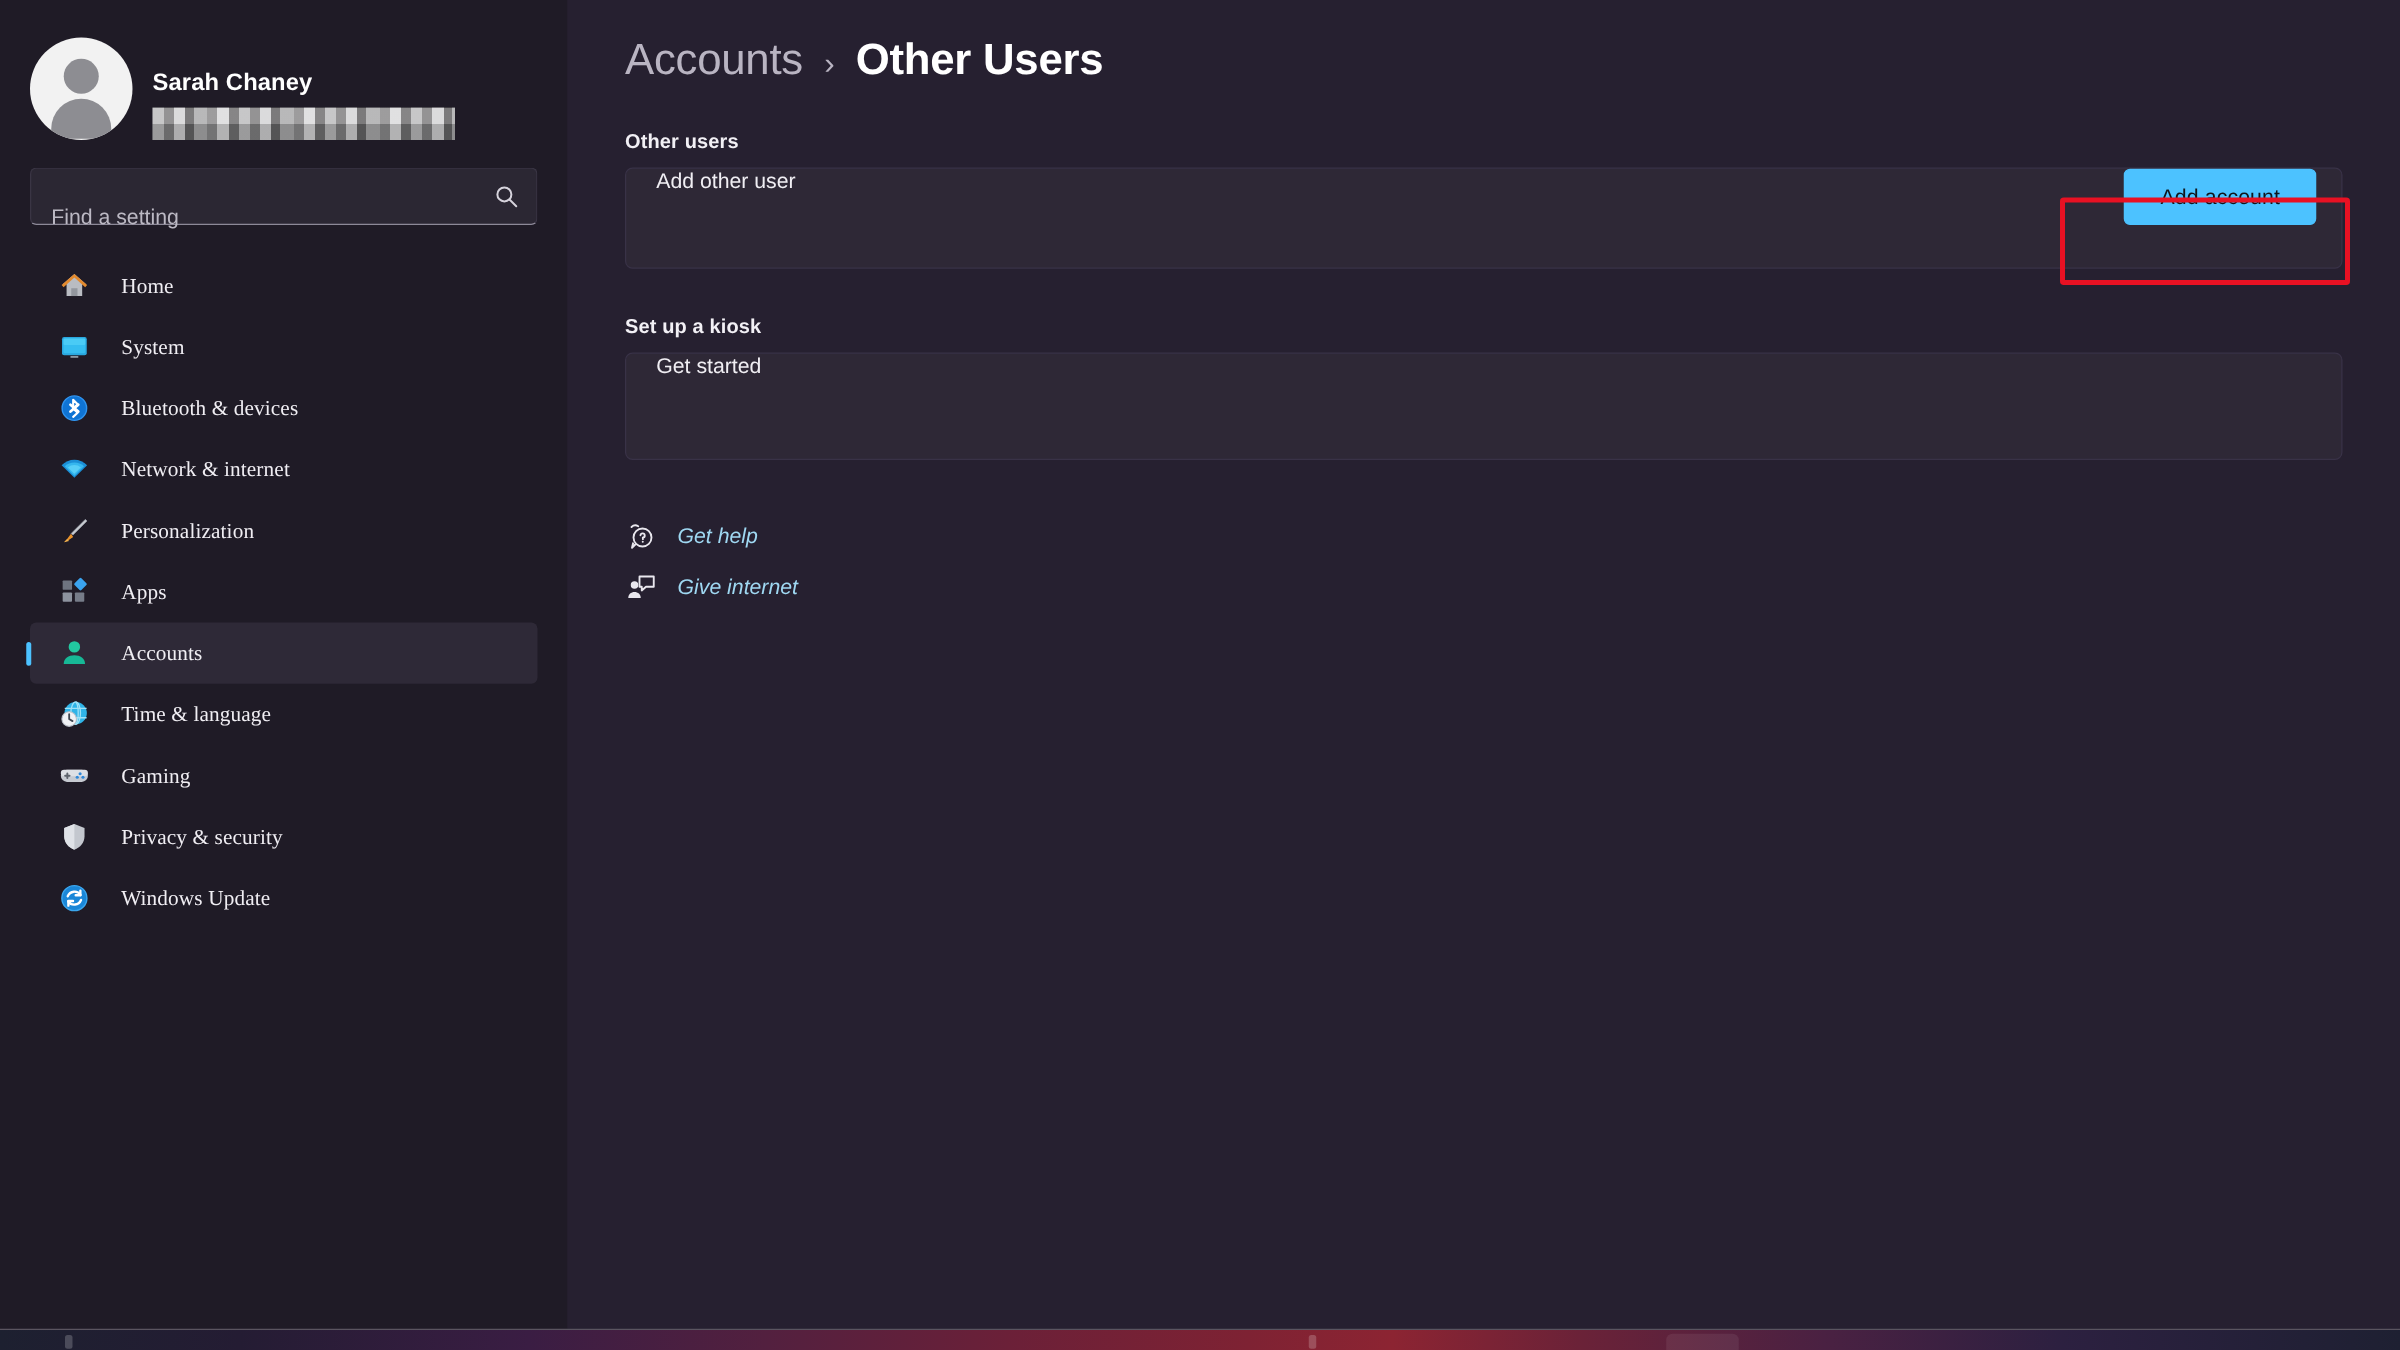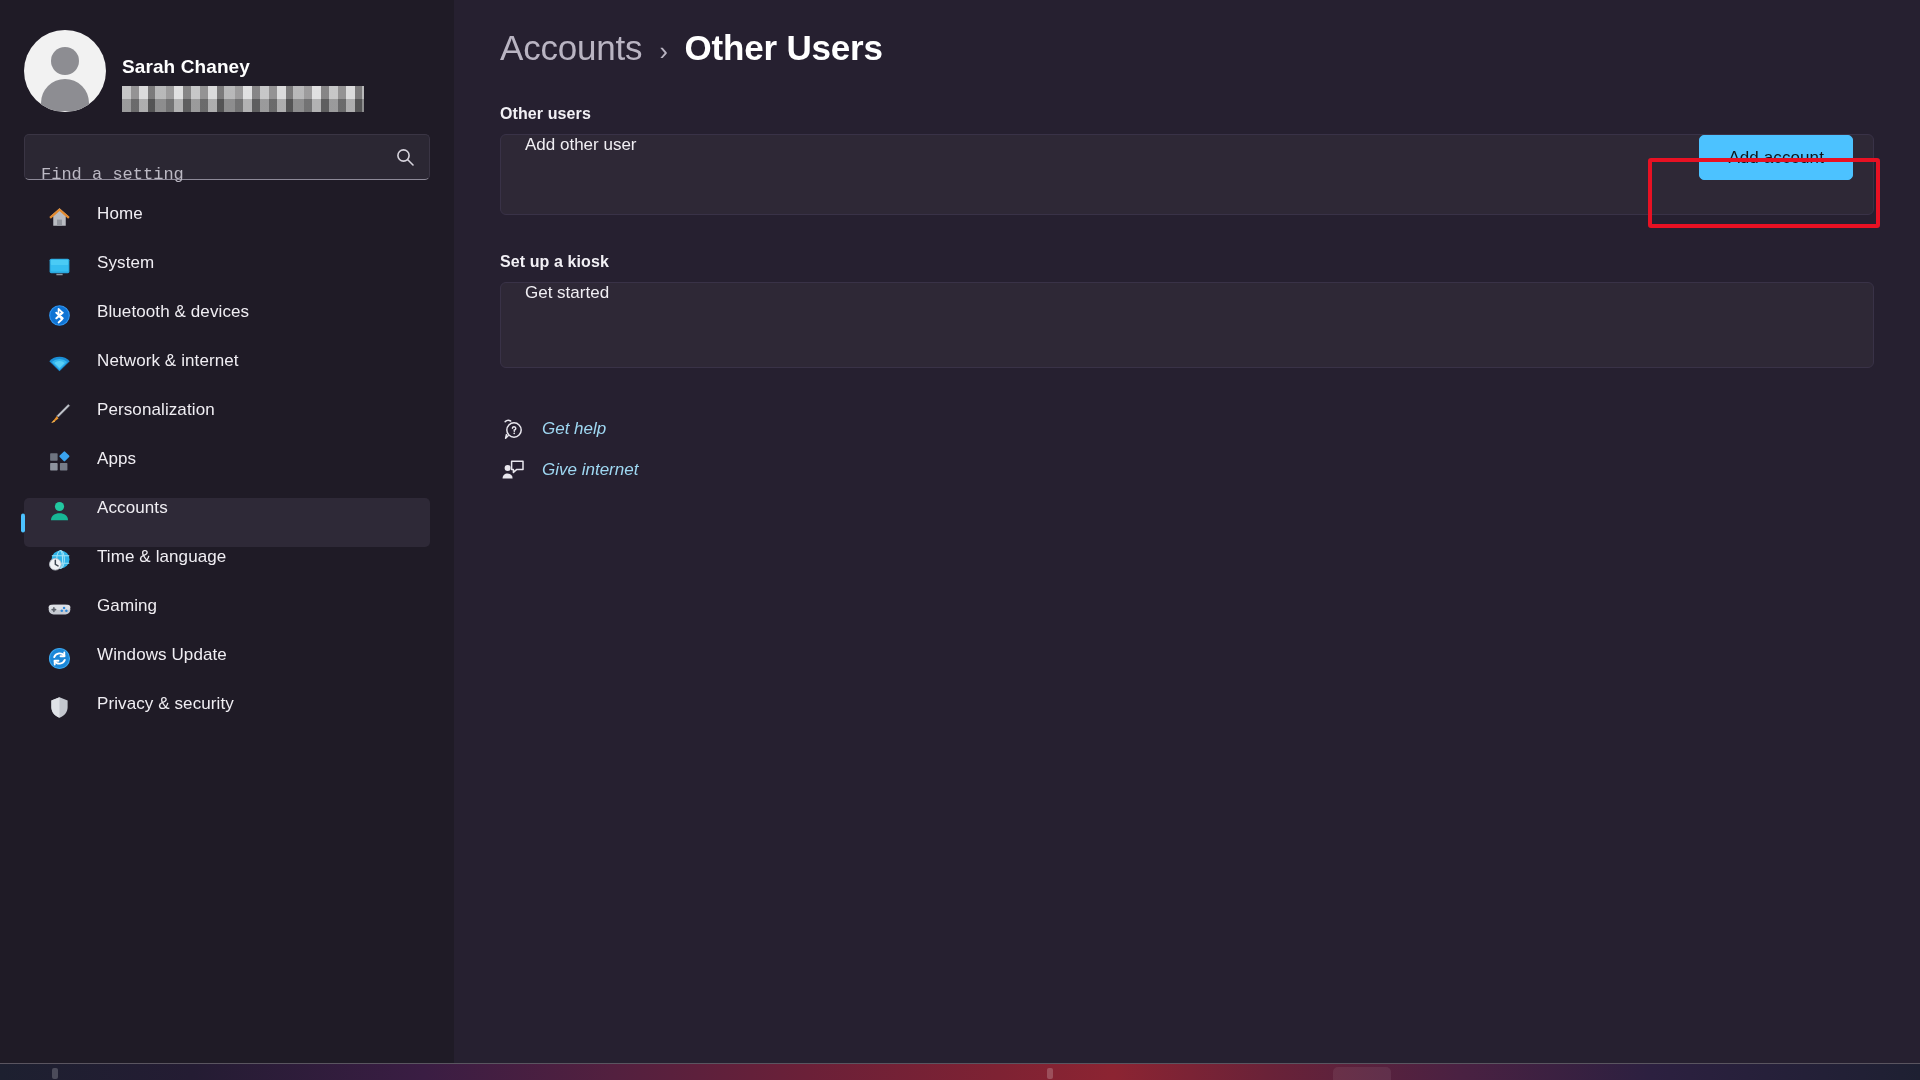--- a/index.html
+++ b/index.html
@@ -95,38 +95,39 @@
   .search-wrap { padding:22px 24px 0 24px; }
   .search-box {
     position:relative; height:46px; border-radius:5px;
     background:#2b2733;
     border:1px solid #3a3544;
     border-bottom:1.5px solid #8d8998;
     display:flex; align-items:center;
   }
   .search-input {
     flex:1; background:transparent; border:0; outline:none;
-    font-family:Liberation Mono, monospace;
+    font-family:Liberation Sans, sans-serif;
     font-size:17px; color:#e7e5ea;
     padding:0 40px 0 16px;
     margin-top:34px;
   }
   .search-input::placeholder { color:#bcb9c4; }
   .search-icon {
     position:absolute; right:14px; top:50%; transform:translateY(-50%);
     width:20px; height:20px; color:#d6d3dc;
   }
 
   .nav { margin-top:24px; padding:0 24px; }
   .nav-item {
     position:relative;
-    display:flex; align-items:flex-start;
+    display:flex; align-items:center;
     height:49px; border-radius:5px;
     padding-left:22px;
     cursor:default;
+    font-family:Liberation Serif, serif;
   }
   .nav-item.selected { background:#2e2937; }
   .nav-item.selected::before {
     content:""; position:absolute; left:-3px; top:50%; transform:translateY(-50%);
     width:4px; height:19px; border-radius:2px; background:#4cc2ff;
   }
   .nav-icon {
     width:27px; height:27px; flex:0 0 27px;
     display:flex; align-items:center; justify-content:center;
   }
@@ -347,39 +348,39 @@
               <circle cx="14.2" cy="13.2" r="1.2" fill="#2f88d8"></circle>
             </svg>
           </span>
           <span class="nav-label">Gaming</span>
         </div>
 
 
         <div class="nav-item">
           <span class="nav-icon">
             <svg viewBox="0 0 24 24" width="25" height="25">
+              <path d="M12 2.2 4.2 5.2v6.4c0 5 3.3 8.7 7.8 10.2 4.5-1.5 7.8-5.2 7.8-10.2V5.2z" fill="#c3c7ce"></path>
+              <path d="M12 2.2 4.2 5.2v6.4c0 5 3.3 8.7 7.8 10.2z" fill="#dfe2e7"></path>
+            </svg>
+          </span>
+          <span class="nav-label">Privacy &amp; security</span>
+        </div>
+
+        <div class="nav-item">
+          <span class="nav-icon">
+            <svg viewBox="0 0 24 24" width="25" height="25">
               <circle cx="12" cy="12" r="9.6" fill="#1a87d8"></circle>
               <circle cx="12" cy="12" r="9.6" fill="none" stroke="#3aa6ee" stroke-width="1.1"></circle>
               <path d="M16.8 9.6A5.6 5.6 0 0 0 6.9 10.6" fill="none" stroke="#ffffff" stroke-width="1.8" stroke-linecap="round"></path>
               <path d="M7.2 14.4a5.6 5.6 0 0 0 9.9-1" fill="none" stroke="#ffffff" stroke-width="1.8" stroke-linecap="round"></path>
               <path d="M16.6 6.2v3.6h-3.6" fill="none" stroke="#ffffff" stroke-width="1.8" stroke-linecap="round" stroke-linejoin="round"></path>
               <path d="M7.4 17.8v-3.6H11" fill="none" stroke="#ffffff" stroke-width="1.8" stroke-linecap="round" stroke-linejoin="round"></path>
             </svg>
           </span>
           <span class="nav-label">Windows Update</span>
-        </div>
-
-        <div class="nav-item">
-          <span class="nav-icon">
-            <svg viewBox="0 0 24 24" width="25" height="25">
-              <path d="M12 2.2 4.2 5.2v6.4c0 5 3.3 8.7 7.8 10.2 4.5-1.5 7.8-5.2 7.8-10.2V5.2z" fill="#c3c7ce"></path>
-              <path d="M12 2.2 4.2 5.2v6.4c0 5 3.3 8.7 7.8 10.2z" fill="#dfe2e7"></path>
-            </svg>
-          </span>
-          <span class="nav-label">Privacy &amp; security</span>
         </div>
 
       </nav>
     </aside>
 
     <main class="main">
 
       <div class="breadcrumb">
         <span class="crumb-parent">Accounts</span>
         <span class="crumb-sep">›</span>

